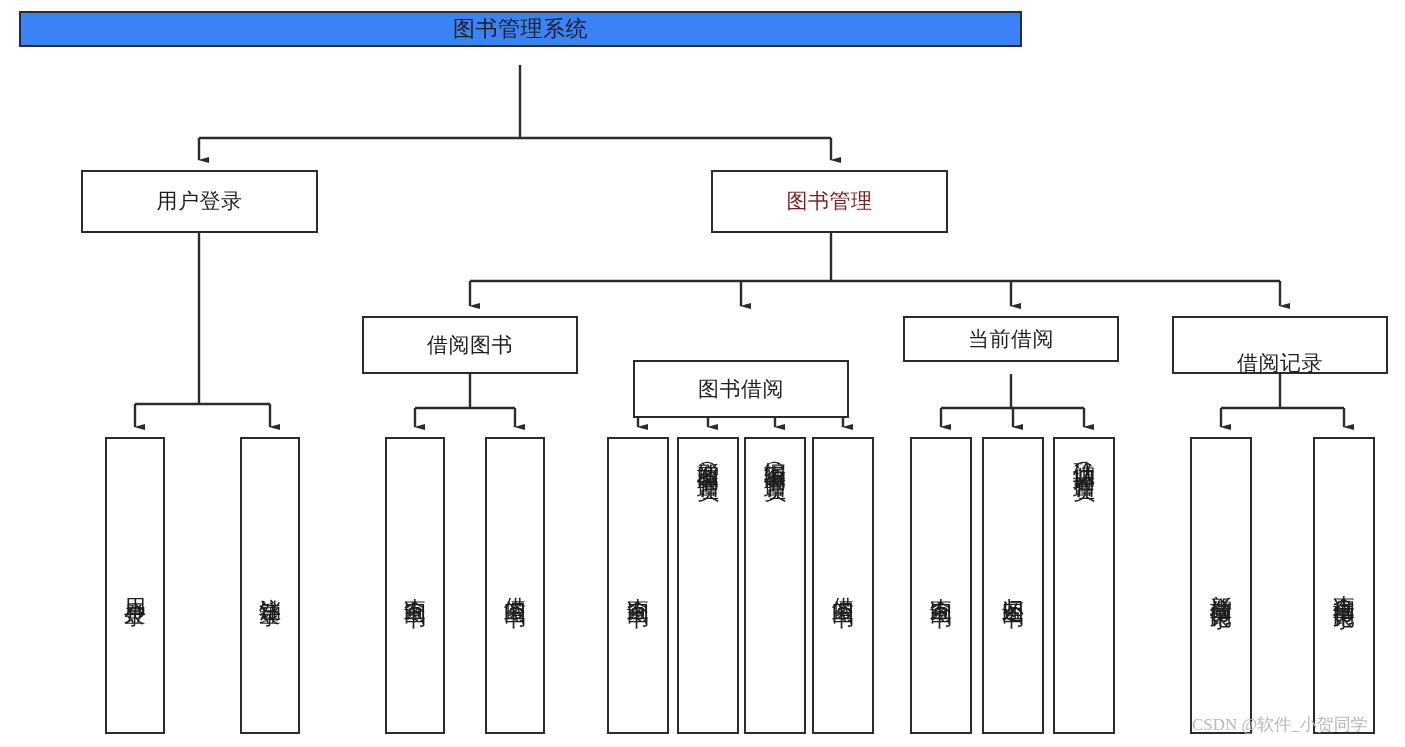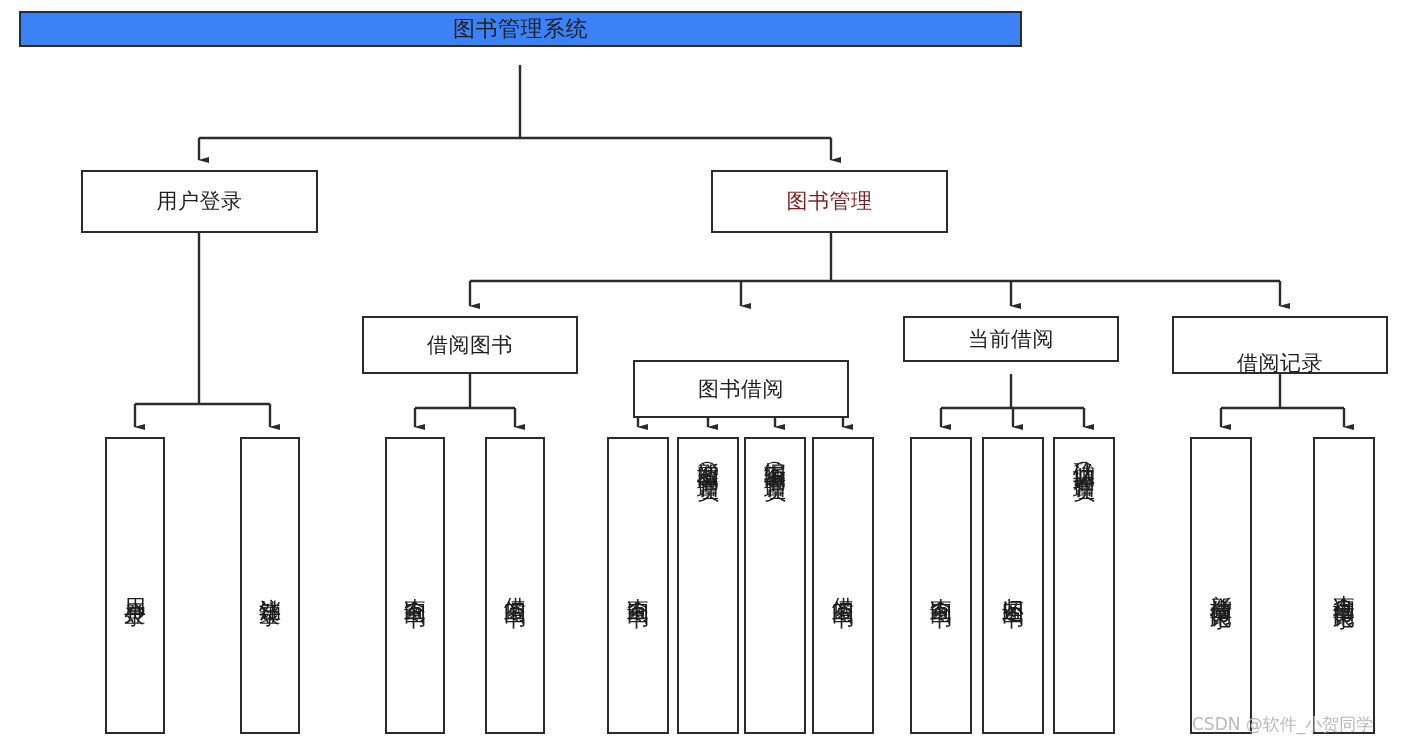--- a/index.html
+++ b/index.html
@@ -63,20 +63,21 @@
   .node.vert.top-aligned {
     align-items: flex-start;
   }
   .watermark {
     position: absolute;
     color: #b9b9b9;
     font-size: 17px;
     white-space: nowrap;
     z-index: 3;
     pointer-events: none;
+    font-family: Liberation Serif, serif;
   }
 </style>
 </head>
 <body>
 
 <div id="diagram-root" style="background: rgb(255, 255, 255);">
 
   <svg id="edge-layer" viewBox="0 0 1405 747" xmlns="http://www.w3.org/2000/svg">
     <defs>
       <marker id="arrowhead" markerWidth="10" markerHeight="12" refX="3" refY="10" orient="auto" markerUnits="userSpaceOnUse">

